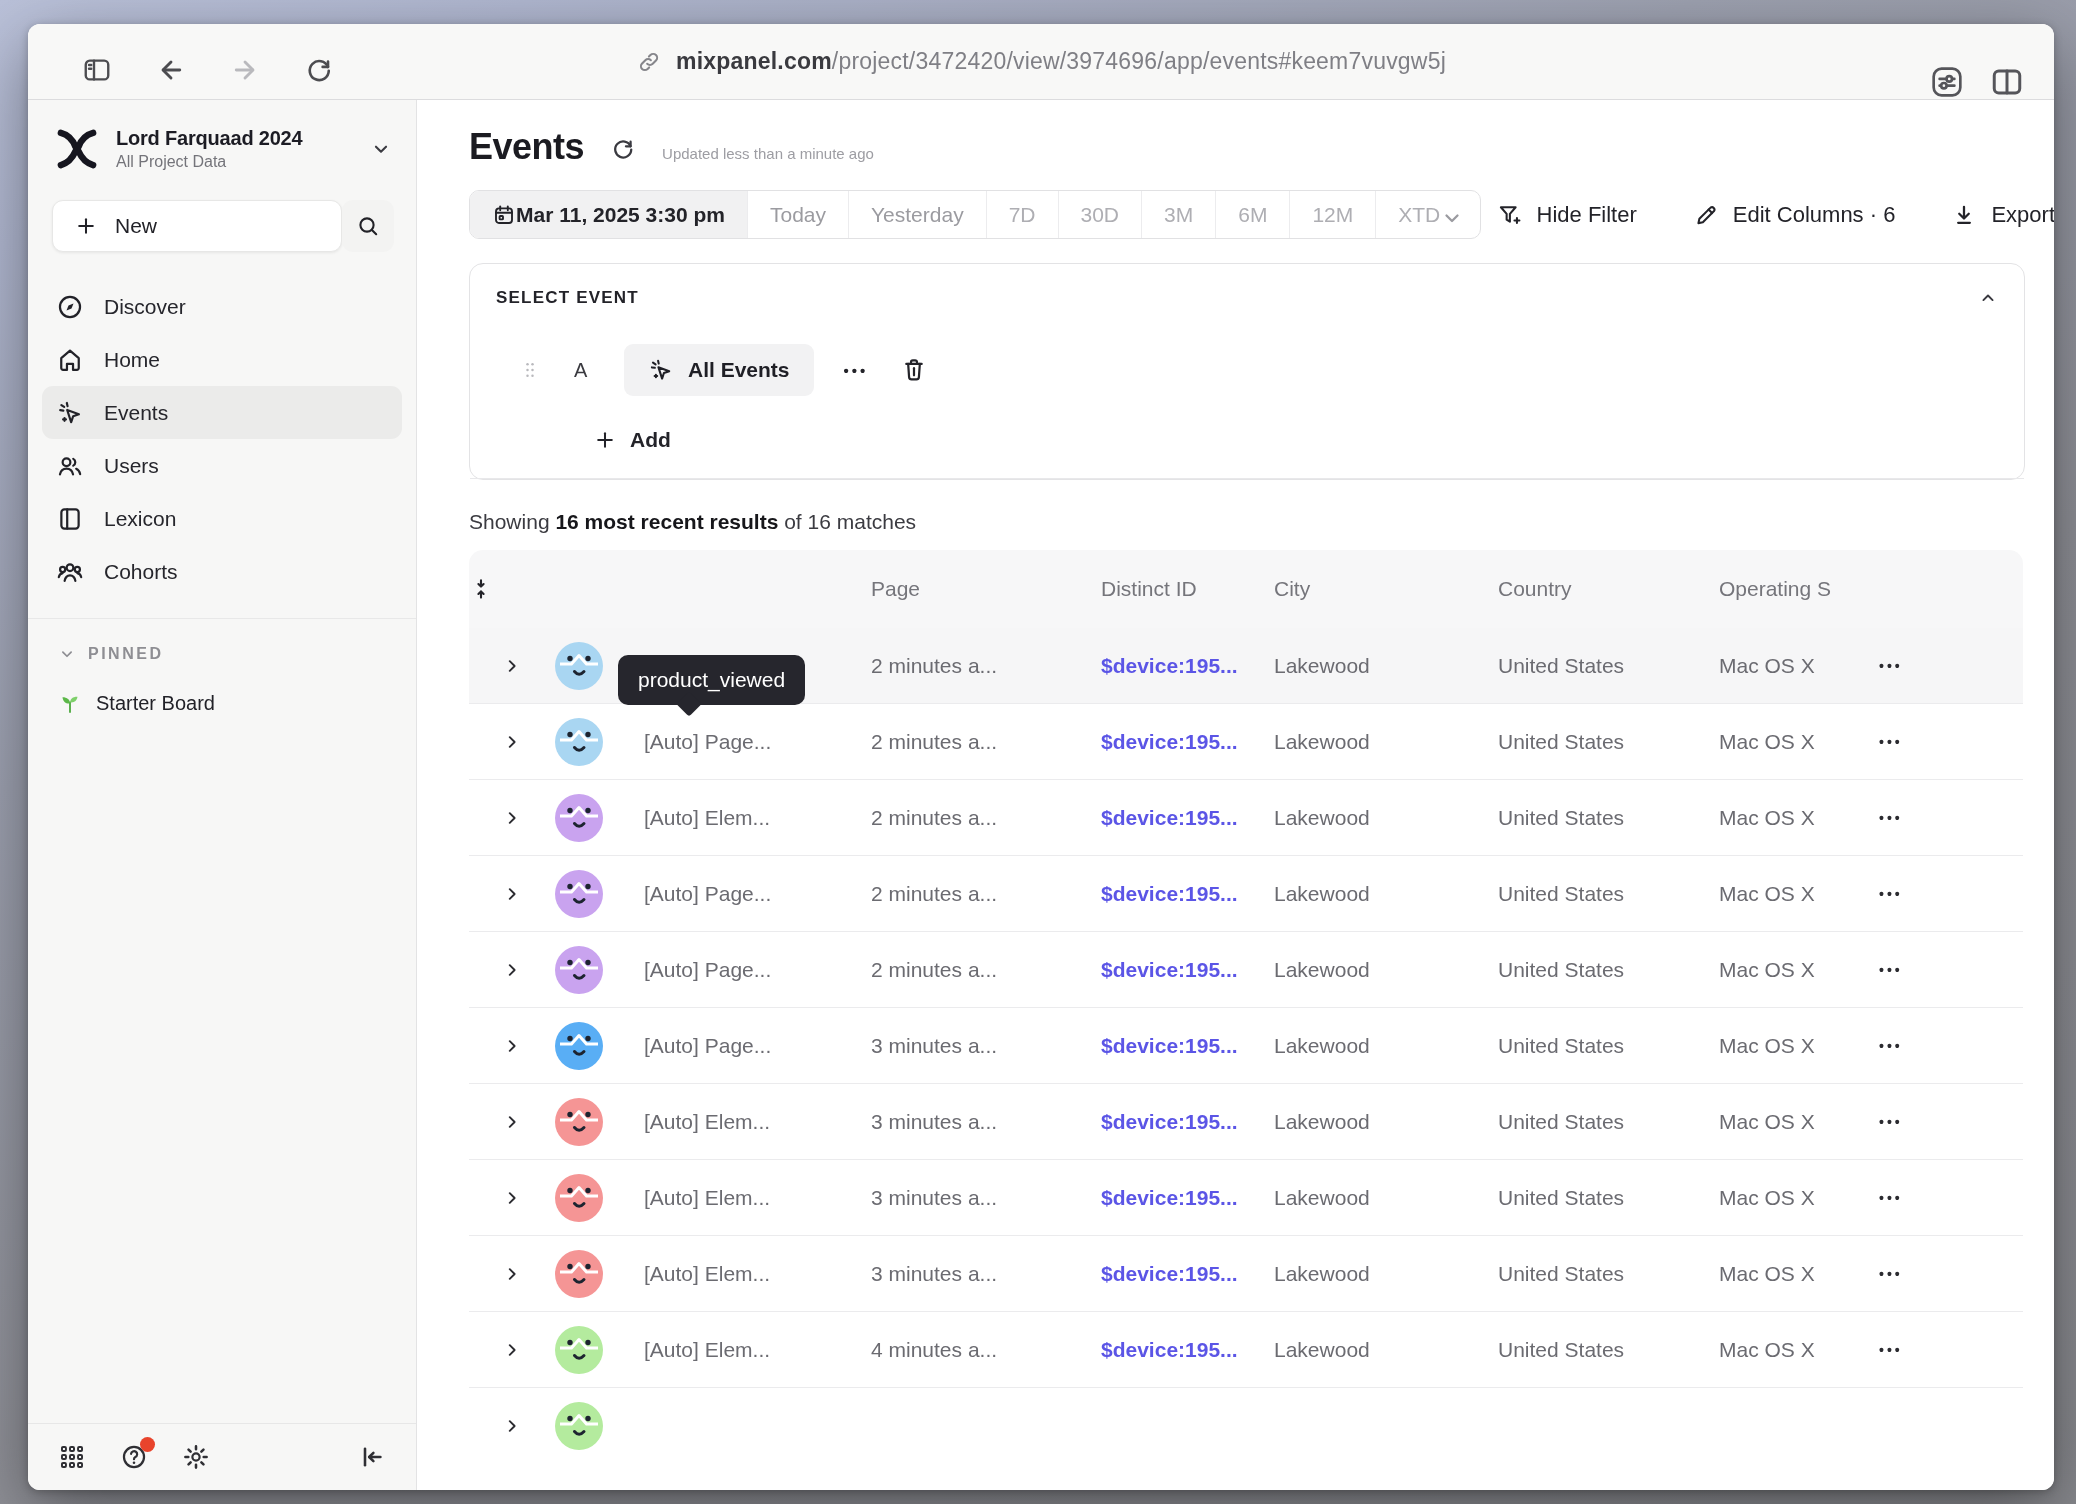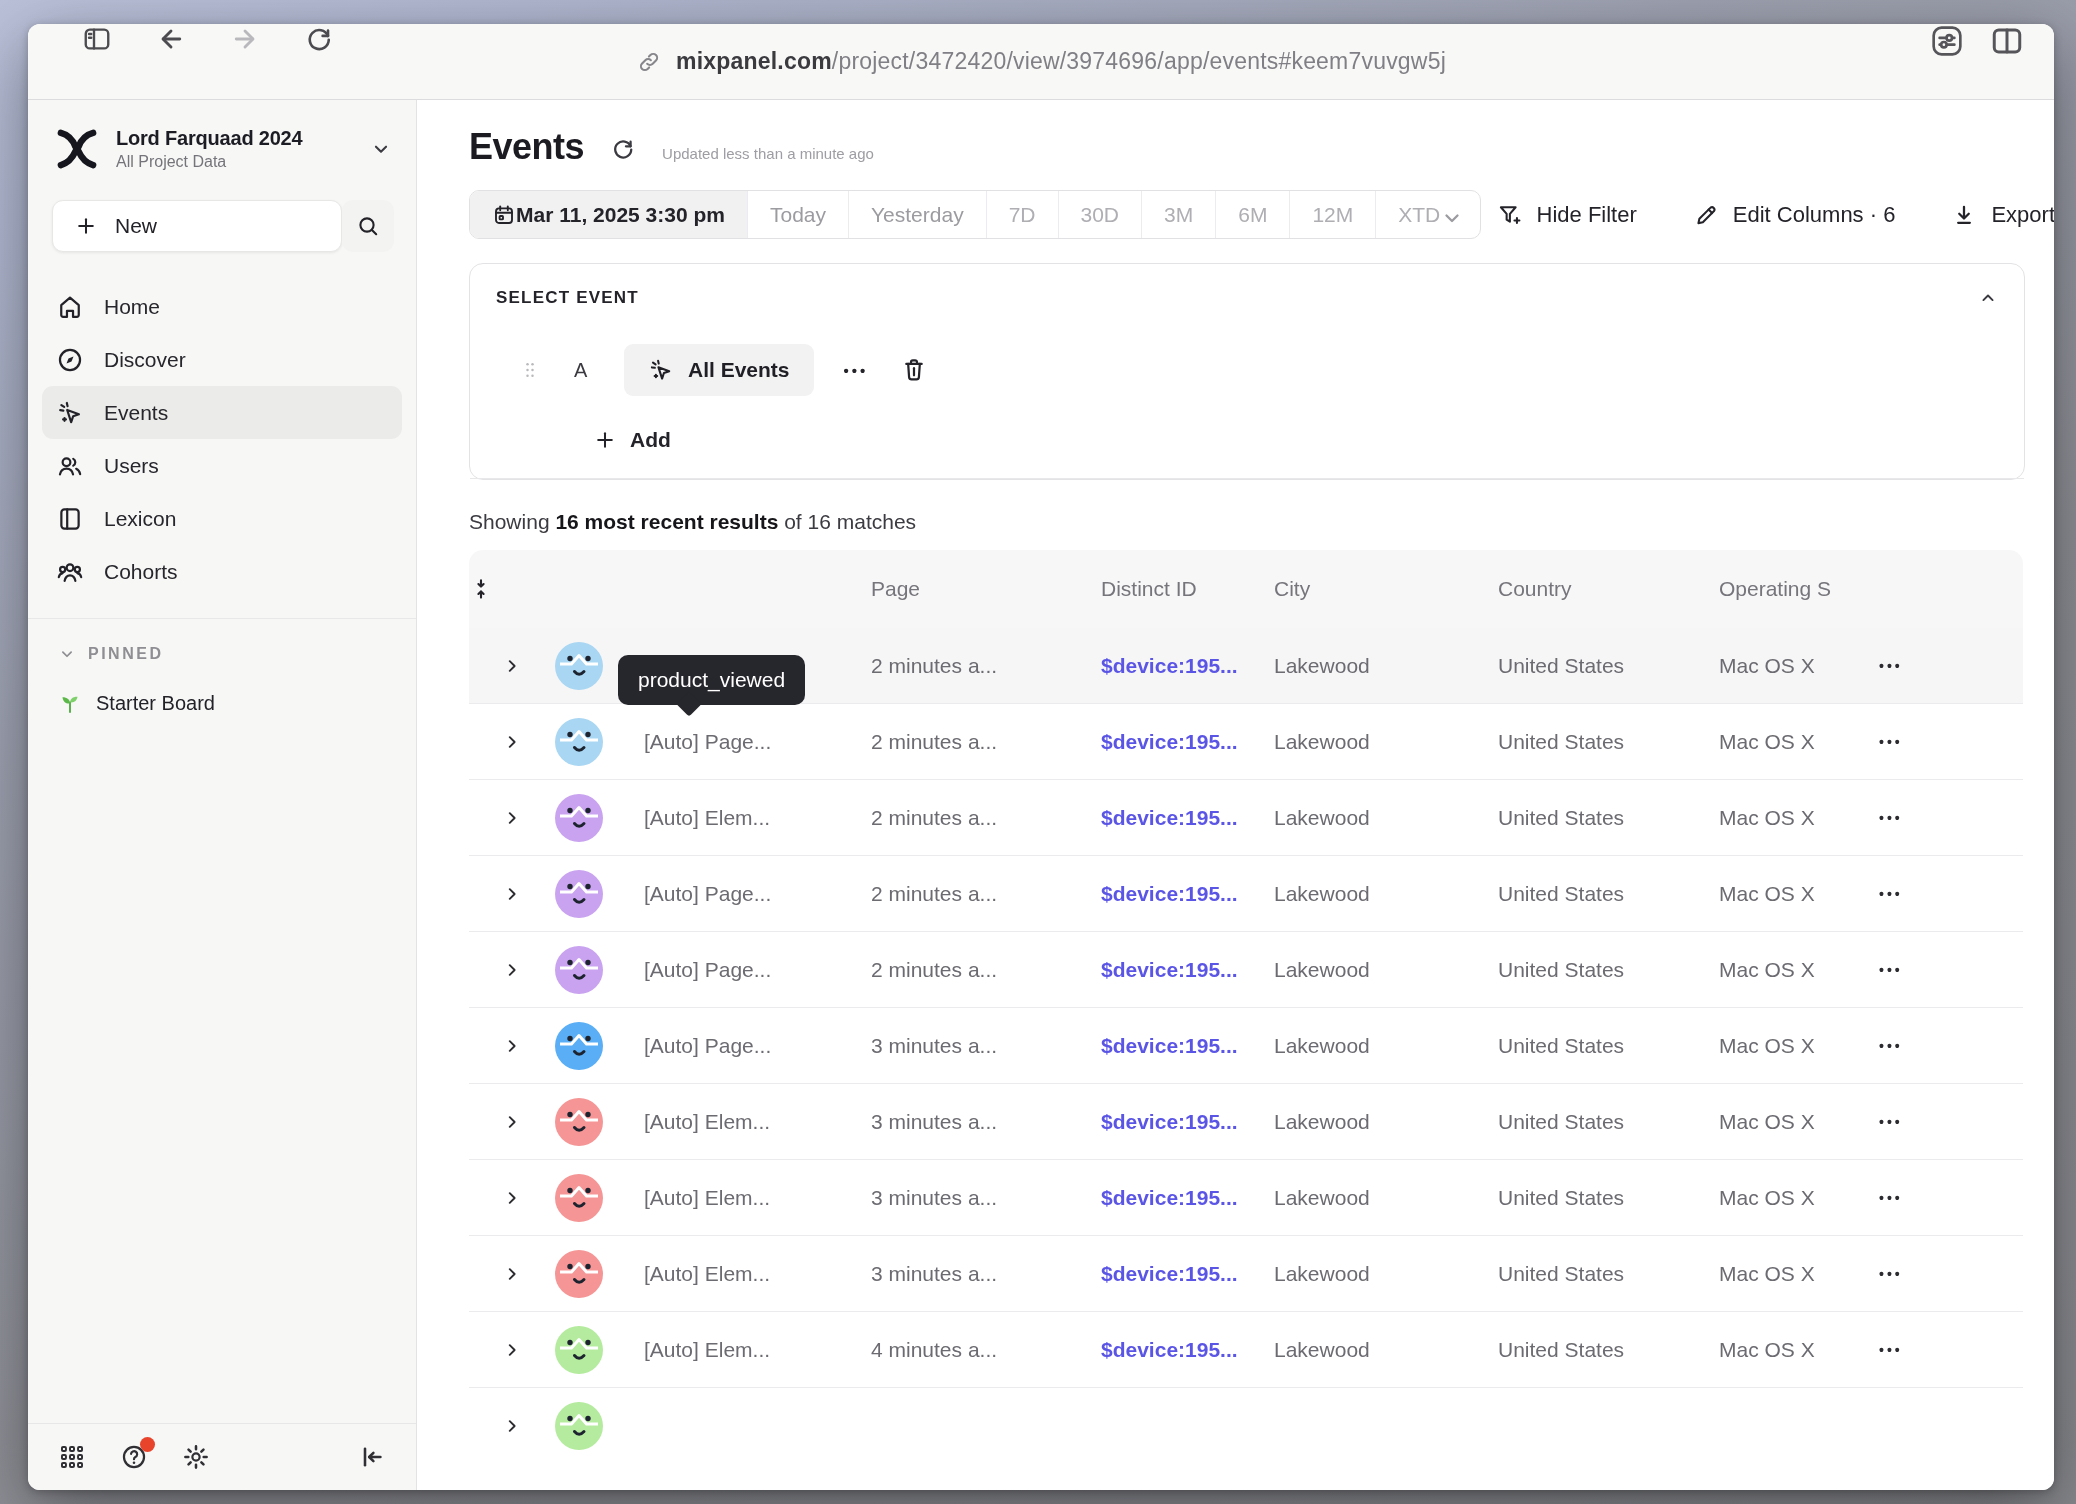--- a/index.html
+++ b/index.html
@@ -8,21 +8,21 @@
     font-family:"Liberation Sans","DejaVu Sans",sans-serif;
     background:linear-gradient(155deg,#bac1d9 0%,#b0b7d0 10%,#9da1b0 32%,#8f9097 60%,#88898e 100%);
     -webkit-font-smoothing:antialiased;
   }
   .window{
     position:absolute;left:28px;top:24px;width:2026px;height:1466px;
     background:#ffffff;border-radius:12px;overflow:hidden;
     box-shadow:0 22px 70px rgba(0,0,0,.40),0 2px 8px rgba(0,0,0,.25);
   }
   
-  .toolbar{height:75px;background:#f8f8f7;border-bottom:1px solid #dcdcde;display:flex;align-items:flex-start;position:relative;padding-left:20px;}
+  .toolbar{height:75px;background:#f8f8f7;border-bottom:1px solid #dcdcde;display:flex;align-items:flex-end;position:relative;padding-left:20px;}
   .tb-left{display:flex;align-items:center;gap:30px;padding-left:34px;color:#58585c;}
   .tb-btn{width:44px;height:44px;display:flex;align-items:center;justify-content:center;color:#4c4c50;}
   .tb-btn.disabled{color:#b9b9bd;}
   .tb-btn svg{width:30px;height:30px;}
   .urlbox{position:absolute;left:50%;top:0;height:100%;transform:translateX(-50%);display:flex;align-items:center;gap:14px;}
   .urlbox .link-ic{color:#86868b;width:26px;height:26px;}
   .urlbox .link-ic svg{width:26px;height:26px;}
   .url-text{font-size:23px;color:#7f7f85;letter-spacing:.2px;white-space:nowrap;}
   .url-text b{color:#3a3a3f;font-weight:700;}
   .tb-right{margin-left:auto;display:flex;align-items:center;gap:26px;padding-right:30px;color:#55555a;}
@@ -250,33 +250,33 @@
                 </svg>
               </span>
             </span>
         </div>
       </div>
 
       <div class="nav" id="nav-list">
           <div class="nav-item">
             <span class="nicon">
               <svg viewBox="0 0 24 24" fill="none" stroke="currentColor" stroke-width="1.9" stroke-linecap="round" stroke-linejoin="round" width="100%" height="100%">
-                <path d="M4.5 10.4 L12 4 L19.5 10.4 V18.8a1.6 1.6 0 0 1-1.6 1.7h-3.3v-5.2h-5.2v5.2H6.1a1.6 1.6 0 0 1-1.6-1.7Z"></path>
-              </svg>
-            </span>
-                 <span>Home</span>
+                <circle cx="12" cy="12" r="8.6"></circle>
+                <path d="M15 9 L13.3 13.3 L9 15 L10.7 10.7 Z" fill="currentColor" stroke="none"></path>
+              </svg>
+            </span>
+                 <span>Discover</span>
           </div>
           <div class="nav-item">
             <span class="nicon">
               <svg viewBox="0 0 24 24" fill="none" stroke="currentColor" stroke-width="1.9" stroke-linecap="round" stroke-linejoin="round" width="100%" height="100%">
-                <circle cx="12" cy="12" r="8.6"></circle>
-                <path d="M15 9 L13.3 13.3 L9 15 L10.7 10.7 Z" fill="currentColor" stroke="none"></path>
-              </svg>
-            </span>
-                 <span>Discover</span>
+                <path d="M4.5 10.4 L12 4 L19.5 10.4 V18.8a1.6 1.6 0 0 1-1.6 1.7h-3.3v-5.2h-5.2v5.2H6.1a1.6 1.6 0 0 1-1.6-1.7Z"></path>
+              </svg>
+            </span>
+                 <span>Home</span>
           </div>
           <div class="nav-item active">
             <span class="nicon">
               <svg viewBox="0 0 24 24" fill="none" stroke="currentColor" stroke-width="1.9" stroke-linecap="round" stroke-linejoin="round" width="100%" height="100%">
                 <path d="M4.6 5.2 L7 6.8"></path>
                 <path d="M9.3 3.4 L9.9 6.1"></path>
                 <path d="M3.6 9.6 L6.3 10"></path>
                 <path d="M9.6 9.4 L19.6 13.1 L14.7 14.8 L13 19.9 Z"></path>
                 <path d="M7.3 16.3v2.4 M6.1 17.5h2.4"></path>
               </svg>

